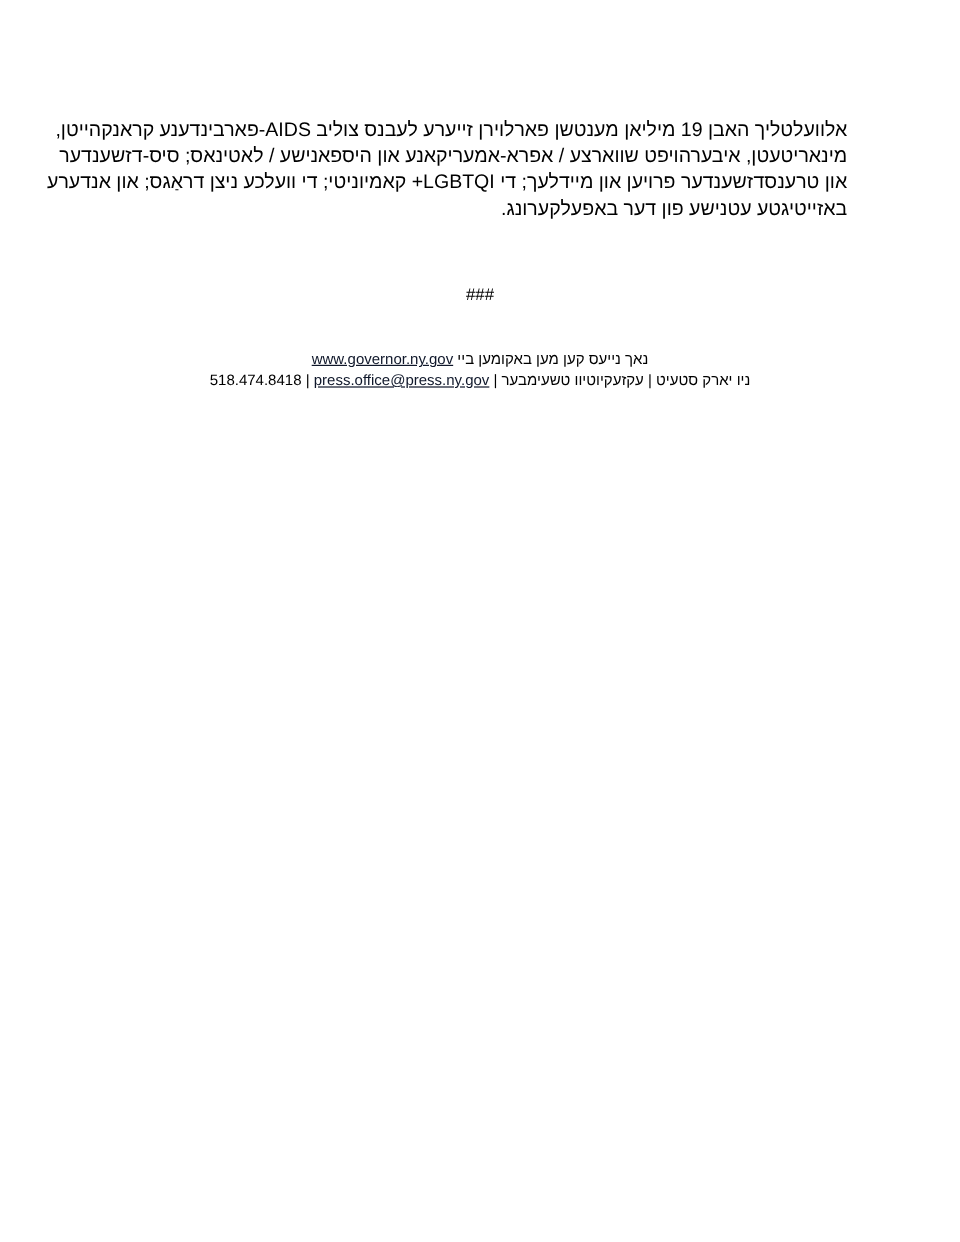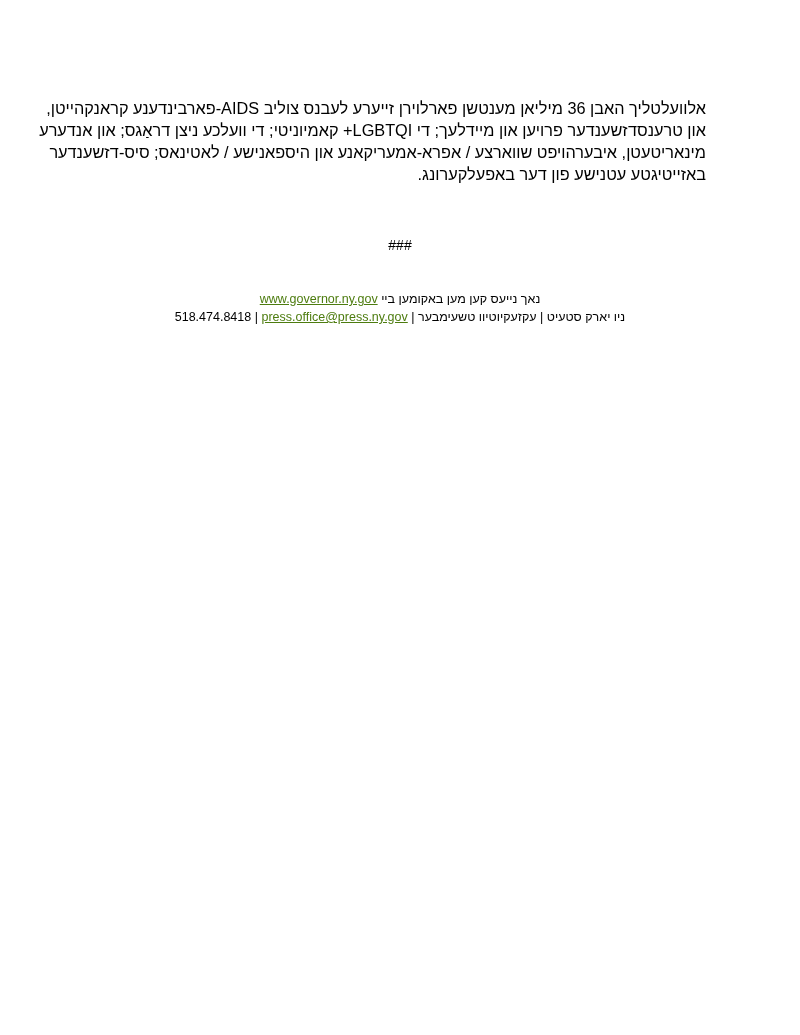--- a/index.html
+++ b/index.html
@@ -56,37 +56,37 @@
       text-align: center;
       direction: rtl;
       font-size: 12.5px;
       line-height: 18px;
     }
     .footer .fline {
       display: block;
       white-space: nowrap;
     }
     .footer a {
-      color: #4d7c0f;
+      color: #0f172a;
       text-decoration: underline;
     }
     .ltr {
       direction: ltr;
       unicode-bidi: isolate;
     }
   </style>
 </head>
 <body>
 
 <div class="page">
 
   <p class="body-paragraph">
-    <span class="line">אלוועלטליך האבן 36 מיליאן מענטשן פארלוירן זייערע לעבנס צוליב AIDS-פארבינדענע קראנקהייטן,</span>
+    <span class="line">אלוועלטליך האבן 19 מיליאן מענטשן פארלוירן זייערע לעבנס צוליב AIDS-פארבינדענע קראנקהייטן,</span>
+    <span class="line">מינאריטעטן, איבערהויפט שווארצע / אפרא-אמעריקאנע און היספאנישע / לאטינאס; סיס-דזשענדער</span>
     <span class="line">און טרענסדזשענדער פרויען און מיידלעך; די LGBTQI+ קאמיוניטי; די וועלכע ניצן דראַגס; און אנדערע</span>
-    <span class="line">מינאריטעטן, איבערהויפט שווארצע / אפרא-אמעריקאנע און היספאנישע / לאטינאס; סיס-דזשענדער</span>
     <span class="line">באזייטיגטע עטנישע פון דער באפעלקערונג.</span>
   </p>
 
   <p class="end-mark">###</p>
 
   <div class="footer">
     <span class="fline">
       <span>נאך נייעס קען מען באקומען ביי</span>
       <a class="ltr" href="#">www.governor.ny.gov</a>
     </span>

